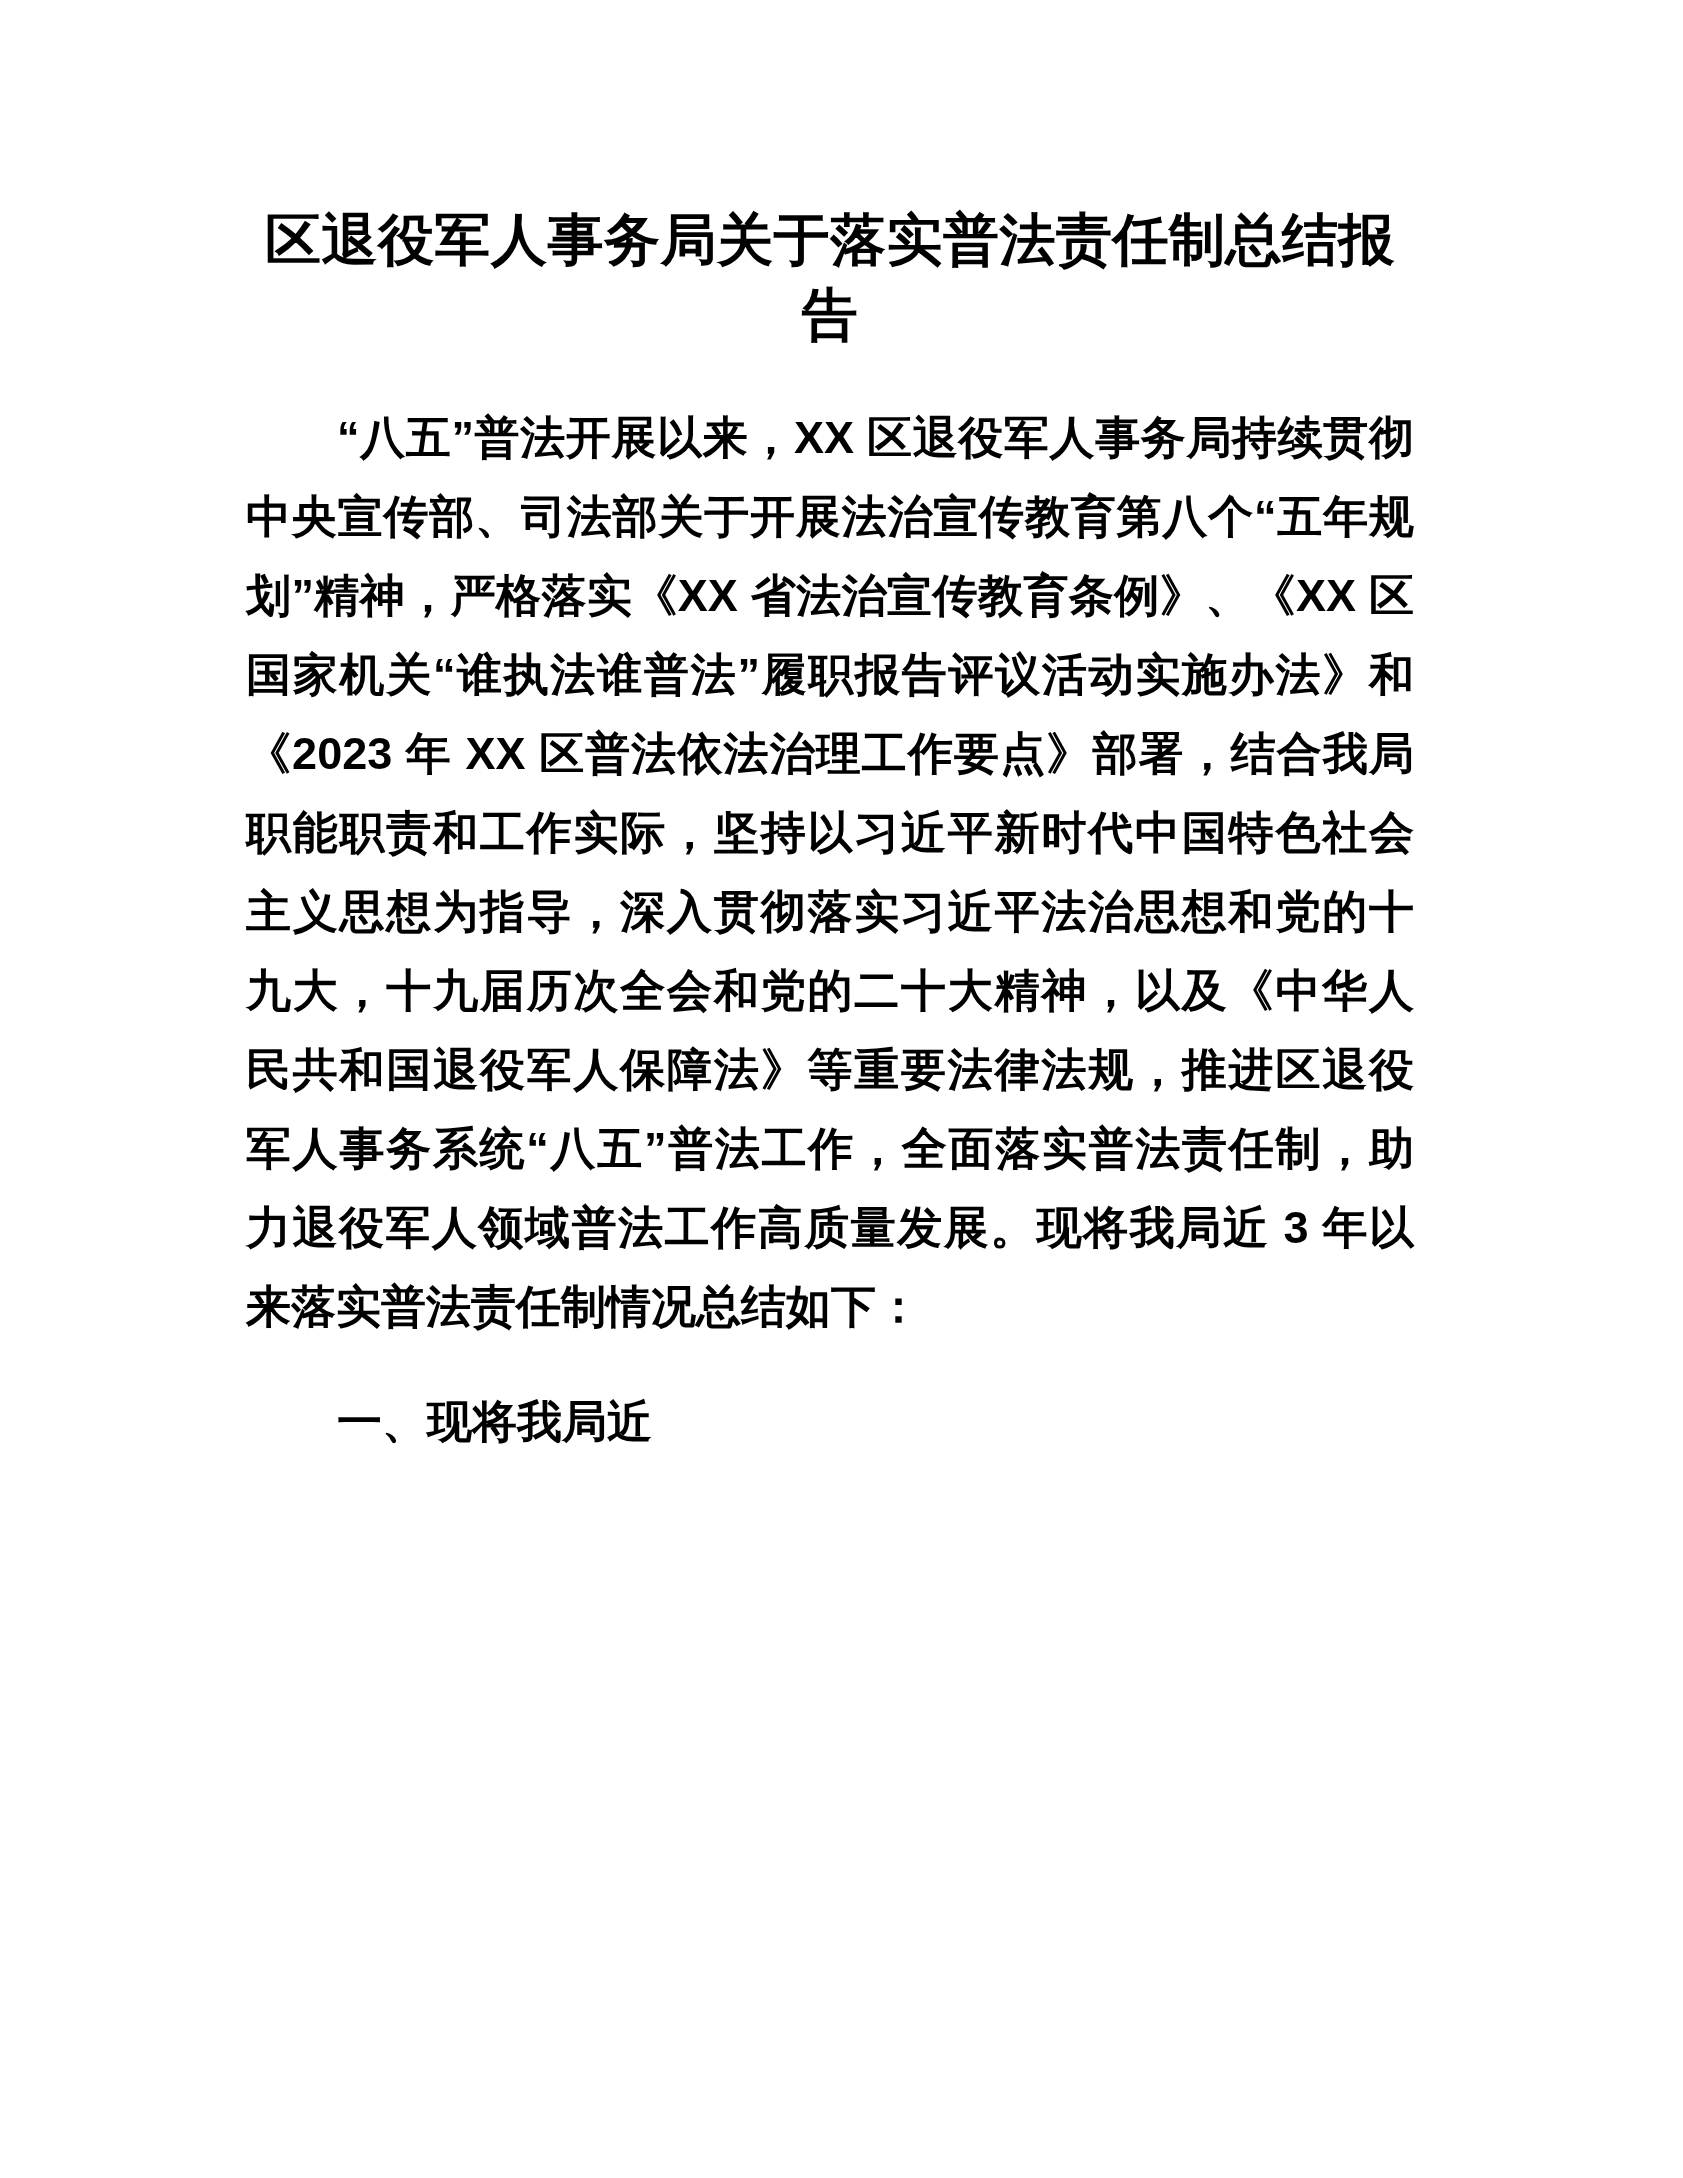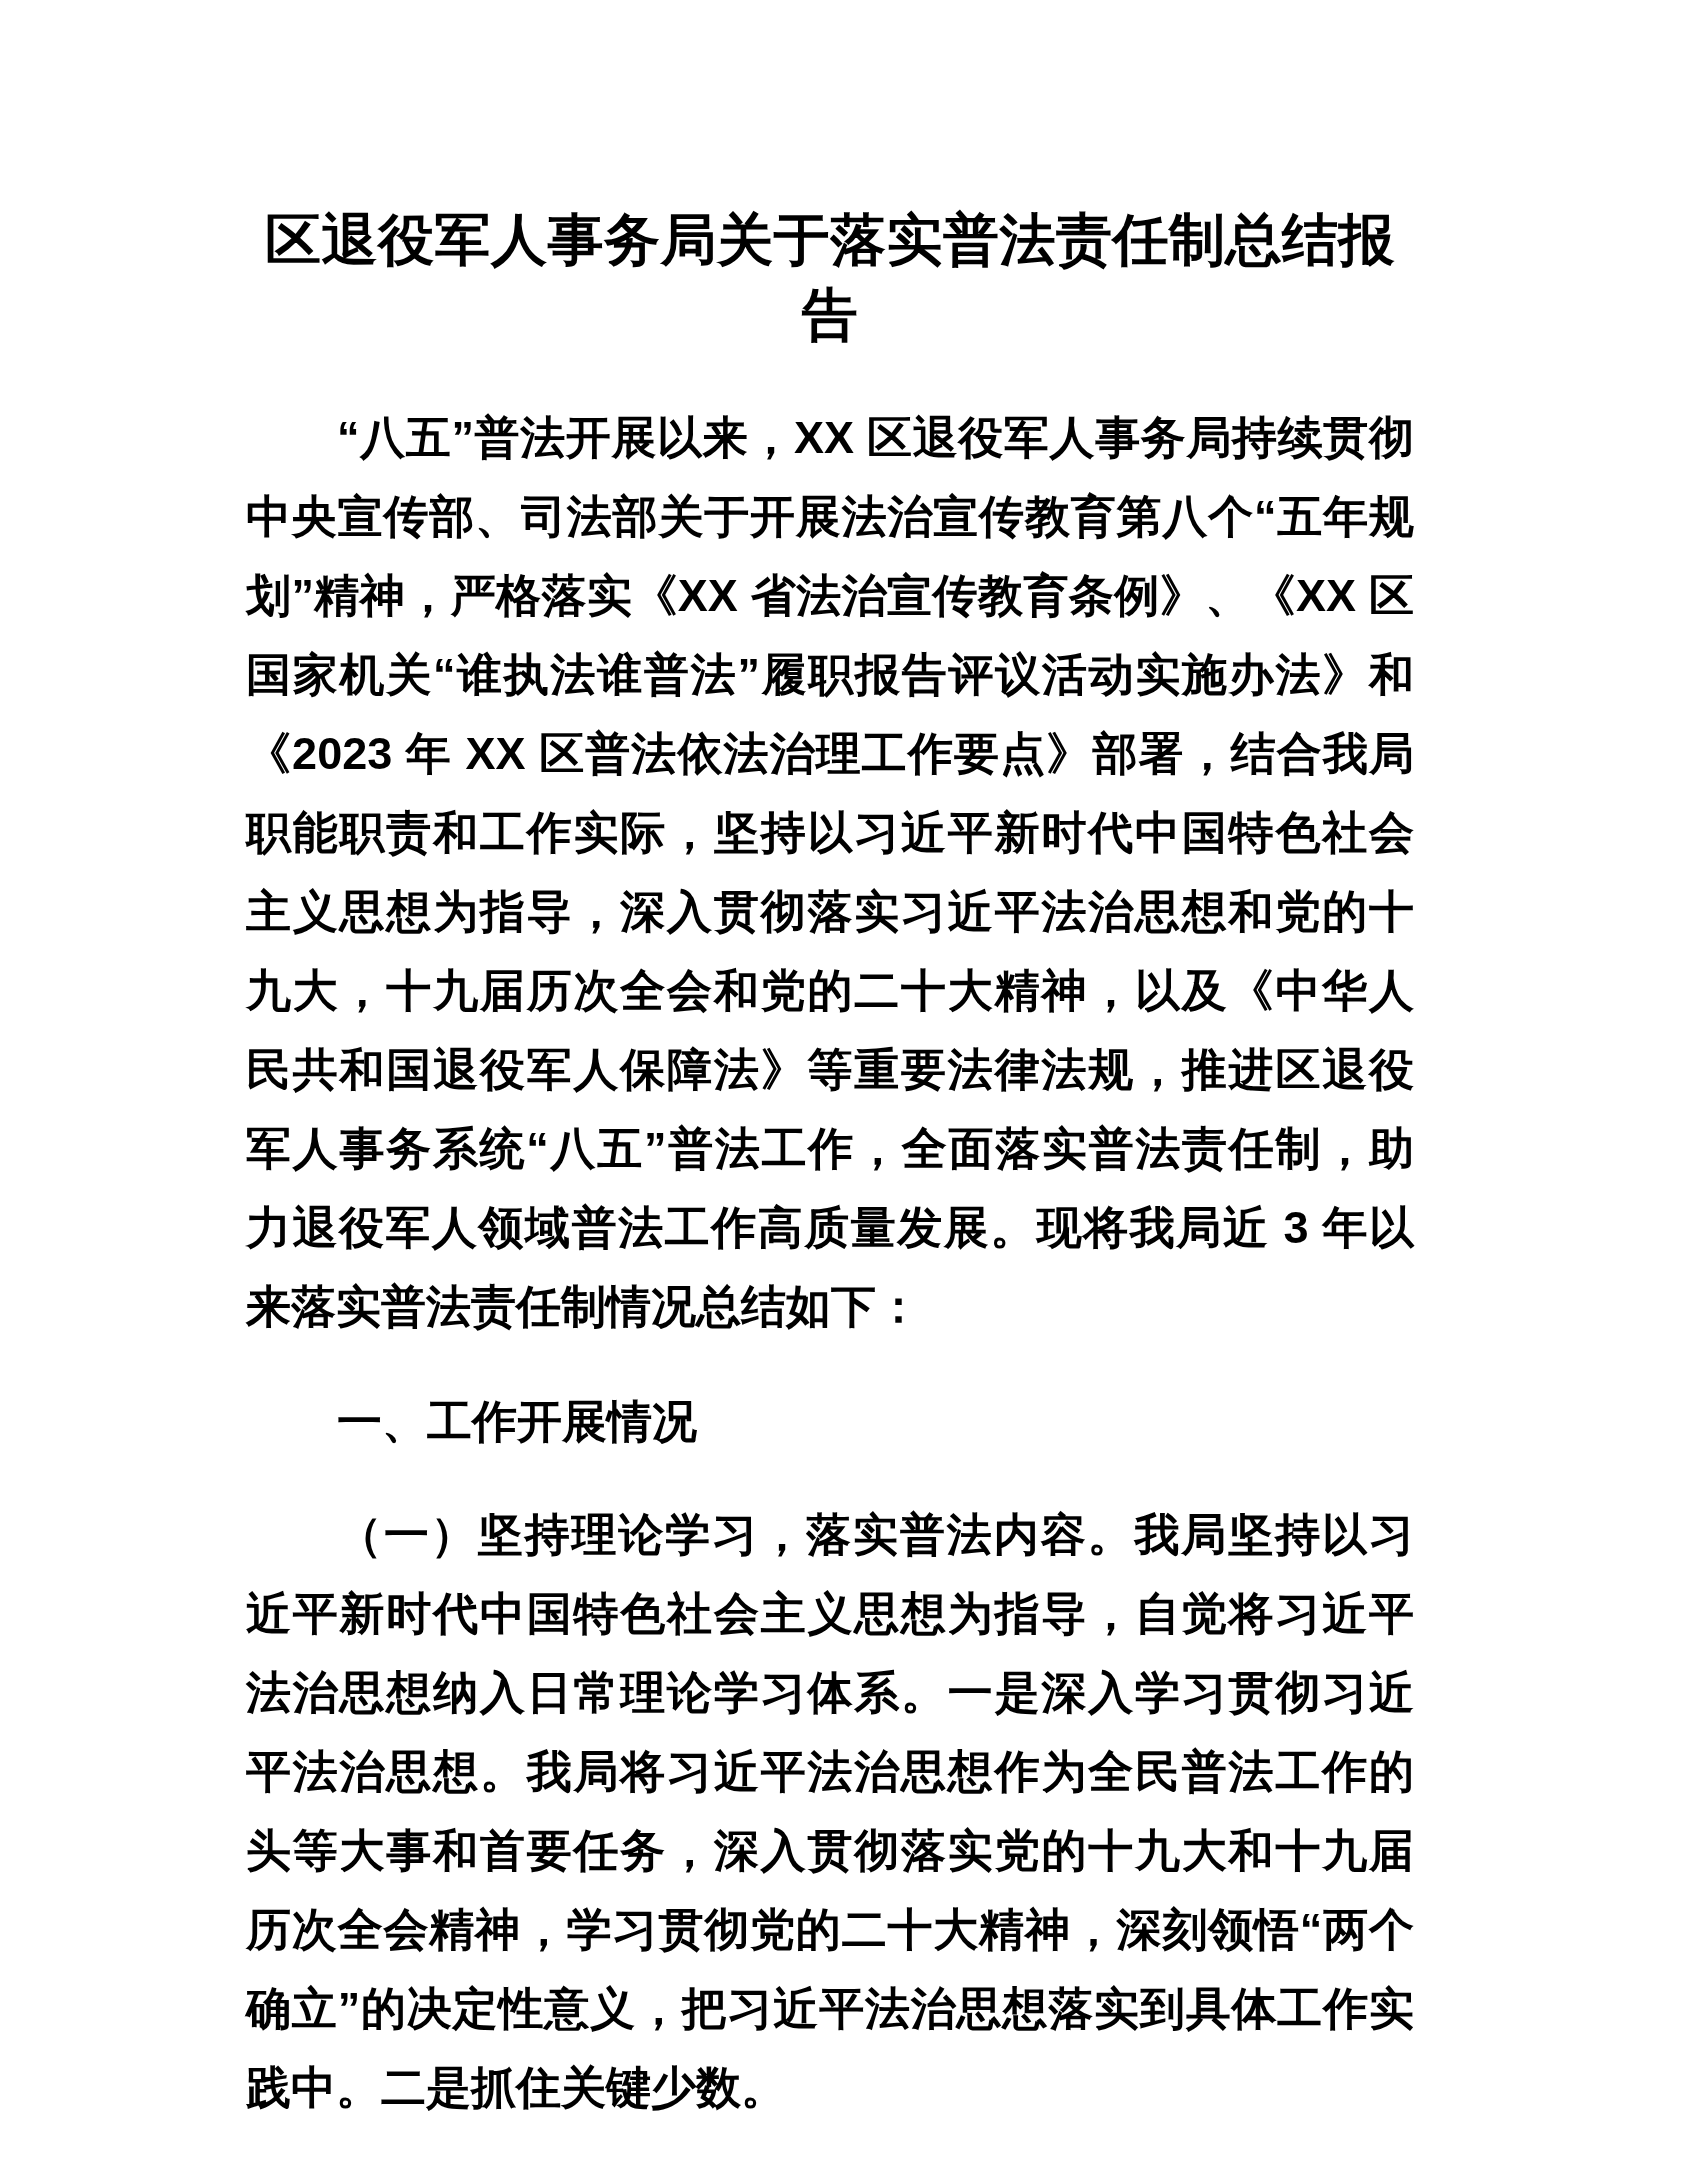--- a/index.html
+++ b/index.html
@@ -81,19 +81,18 @@
 </head>
 <body>
 
 <div class="page">
   <div class="content">
 
     <h1 class="doc-title">区退役军人事务局关于落实普法责任制总结报告</h1>
 
     <p class="para indent first-body">“八五”普法开展以来，XX 区退役军人事务局持续贯彻中央宣传部、司法部关于开展法治宣传教育第八个“五年规划”精神，严格落实《XX 省法治宣传教育条例》、《XX 区国家机关“谁执法谁普法”履职报告评议活动实施办法》和《2023 年 XX 区普法依法治理工作要点》部署，结合我局职能职责和工作实际，坚持以习近平新时代中国特色社会主义思想为指导，深入贯彻落实习近平法治思想和党的十九大，十九届历次全会和党的二十大精神，以及《中华人民共和国退役军人保障法》等重要法律法规，推进区退役军人事务系统“八五”普法工作，全面落实普法责任制，助力退役军人领域普法工作高质量发展。现将我局近 3 年以来落实普法责任制情况总结如下：</p>
 
-    <p class="para indent heading-item">一、工作开展情况</p>
+    <p class="para indent heading-item">一、现将我局近</p>
 
-    <p class="para indent sub-item">（一）坚持理论学习，落实普法内容。我局坚持以习近平新时代中国特色社会主义思想为指导，自觉将习近平法治思想纳入日常理论学习体系。一是深入学习贯彻习近平法治思想。我局将习近平法治思想作为全民普法工作的头等大事和首要任务，深入贯彻落实党的十九大和十九届历次全会精神，学习贯彻党的二十大精神，深刻领悟“两个确立”的决定性意义，把习近平法治思想落实到具体工作实践中。二是抓住关键少数。</p>
 
   </div>
 </div>
 
 
 </body></html>

